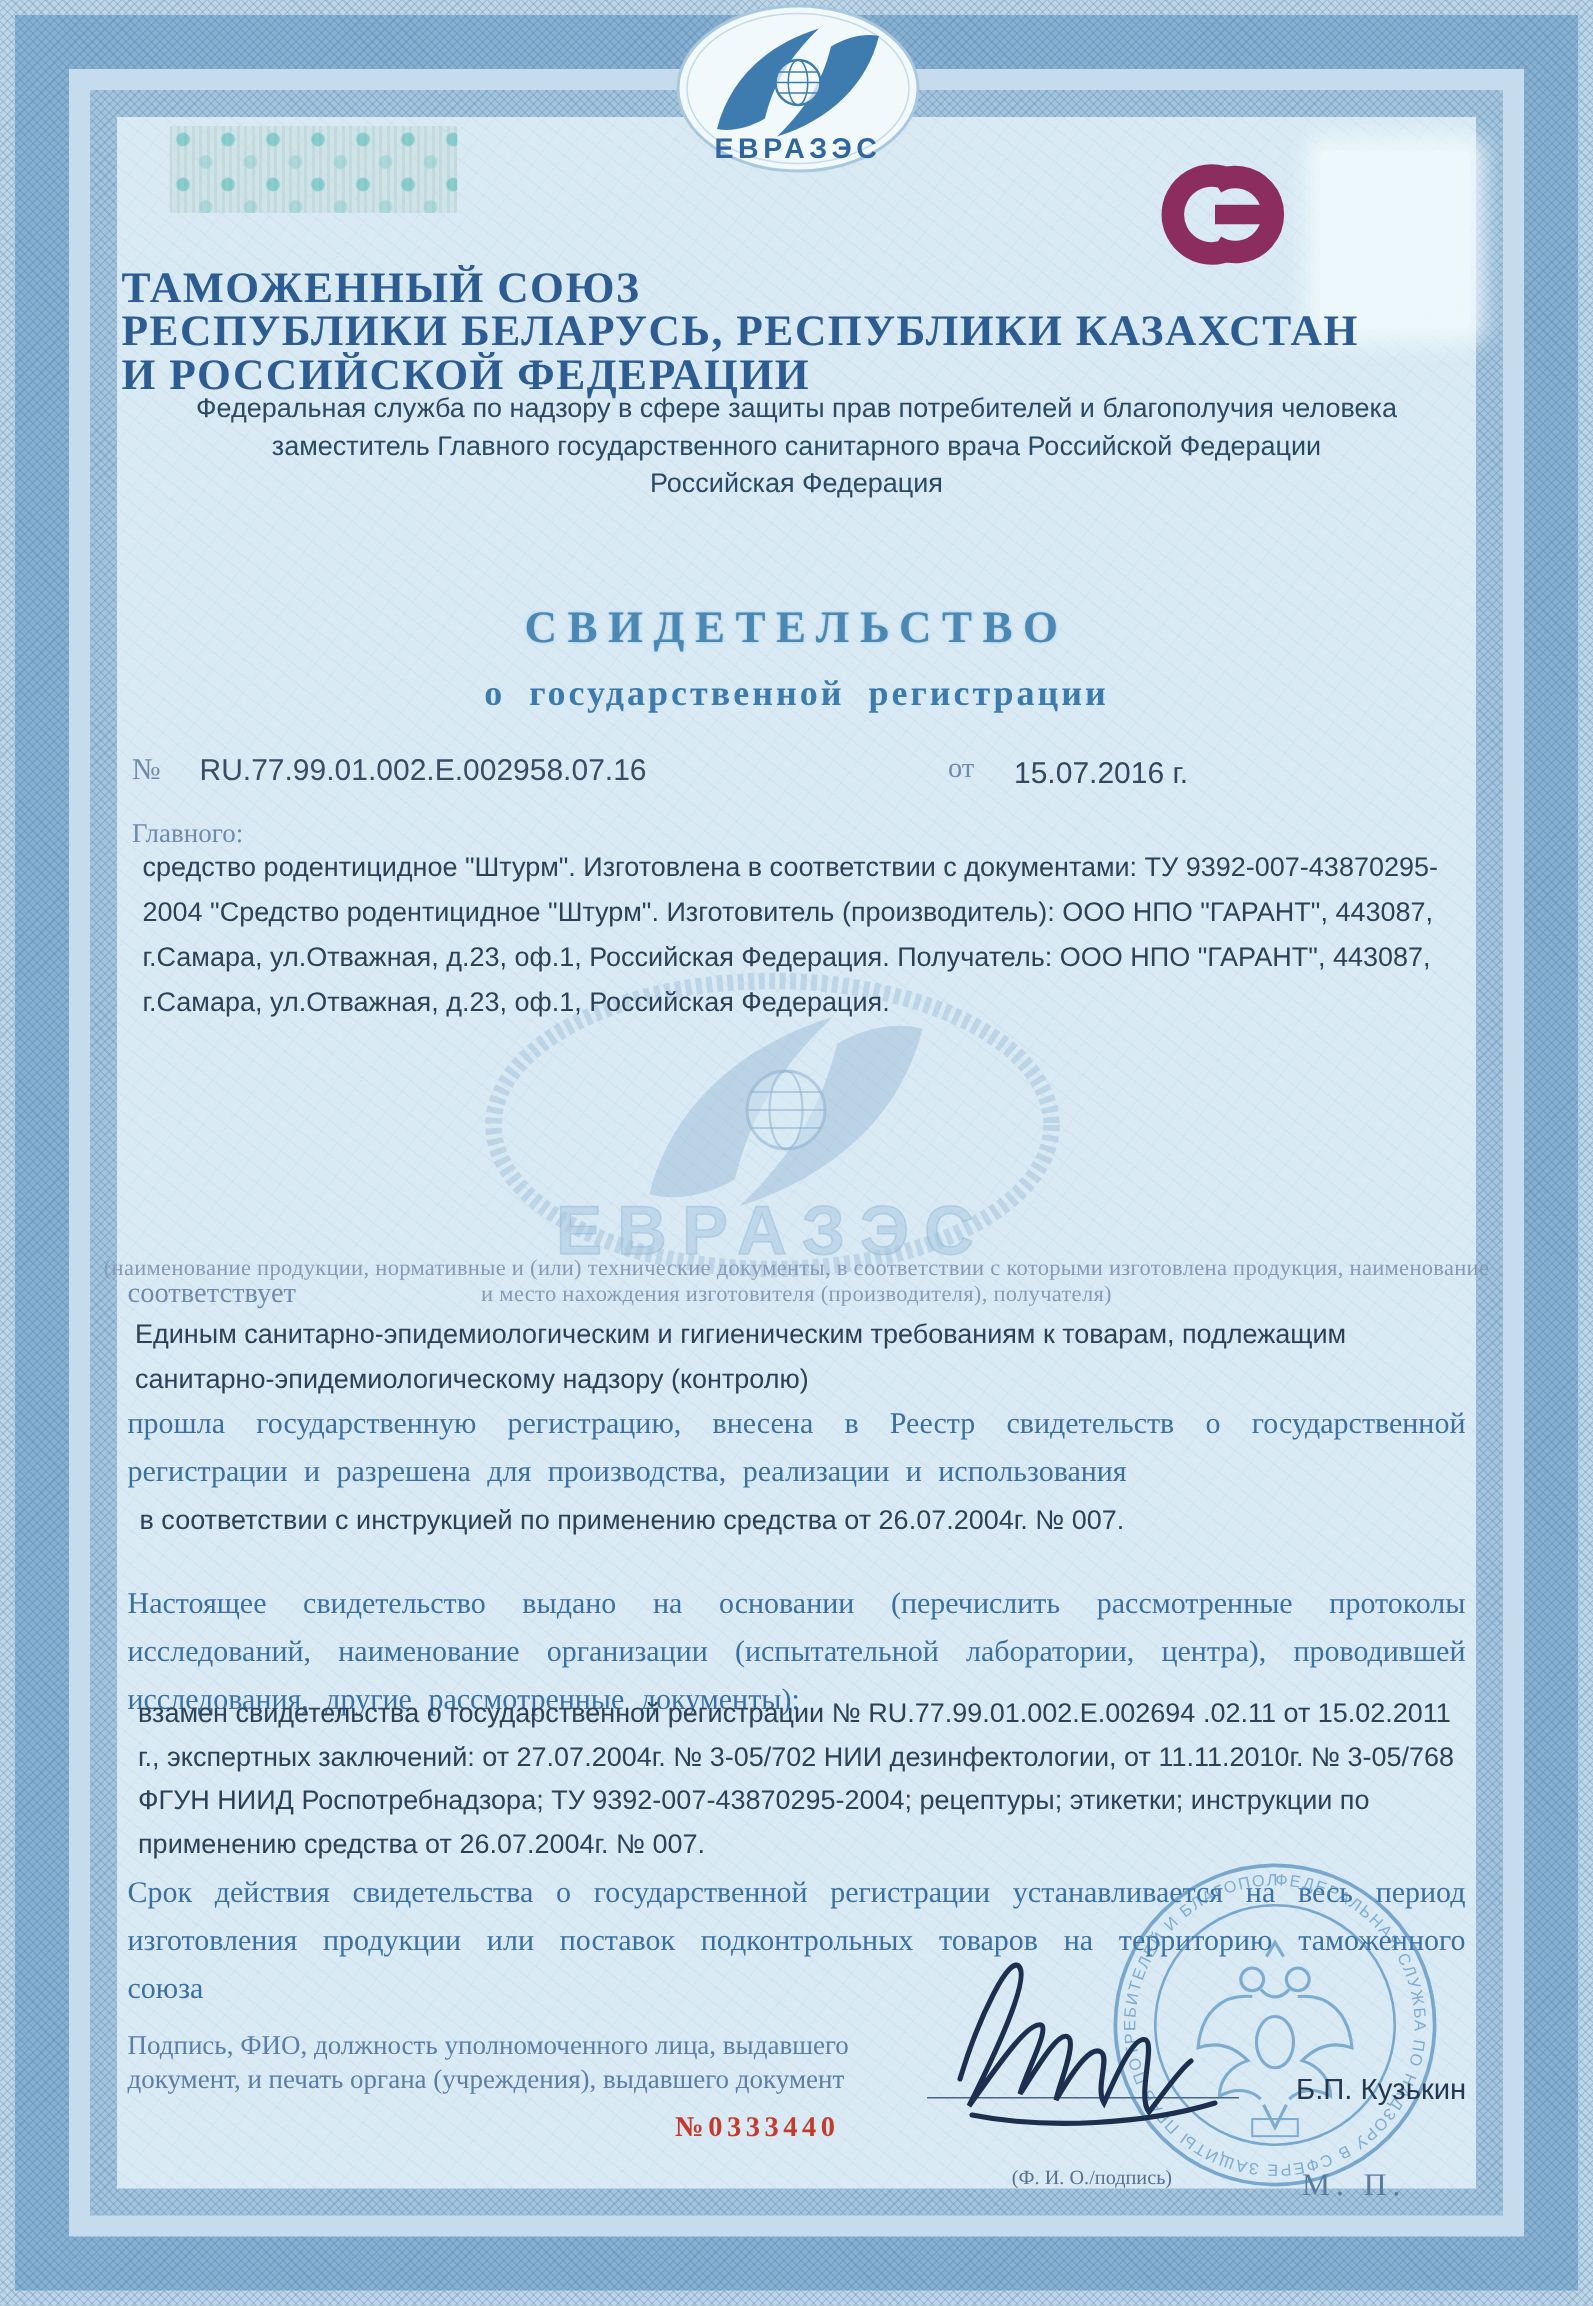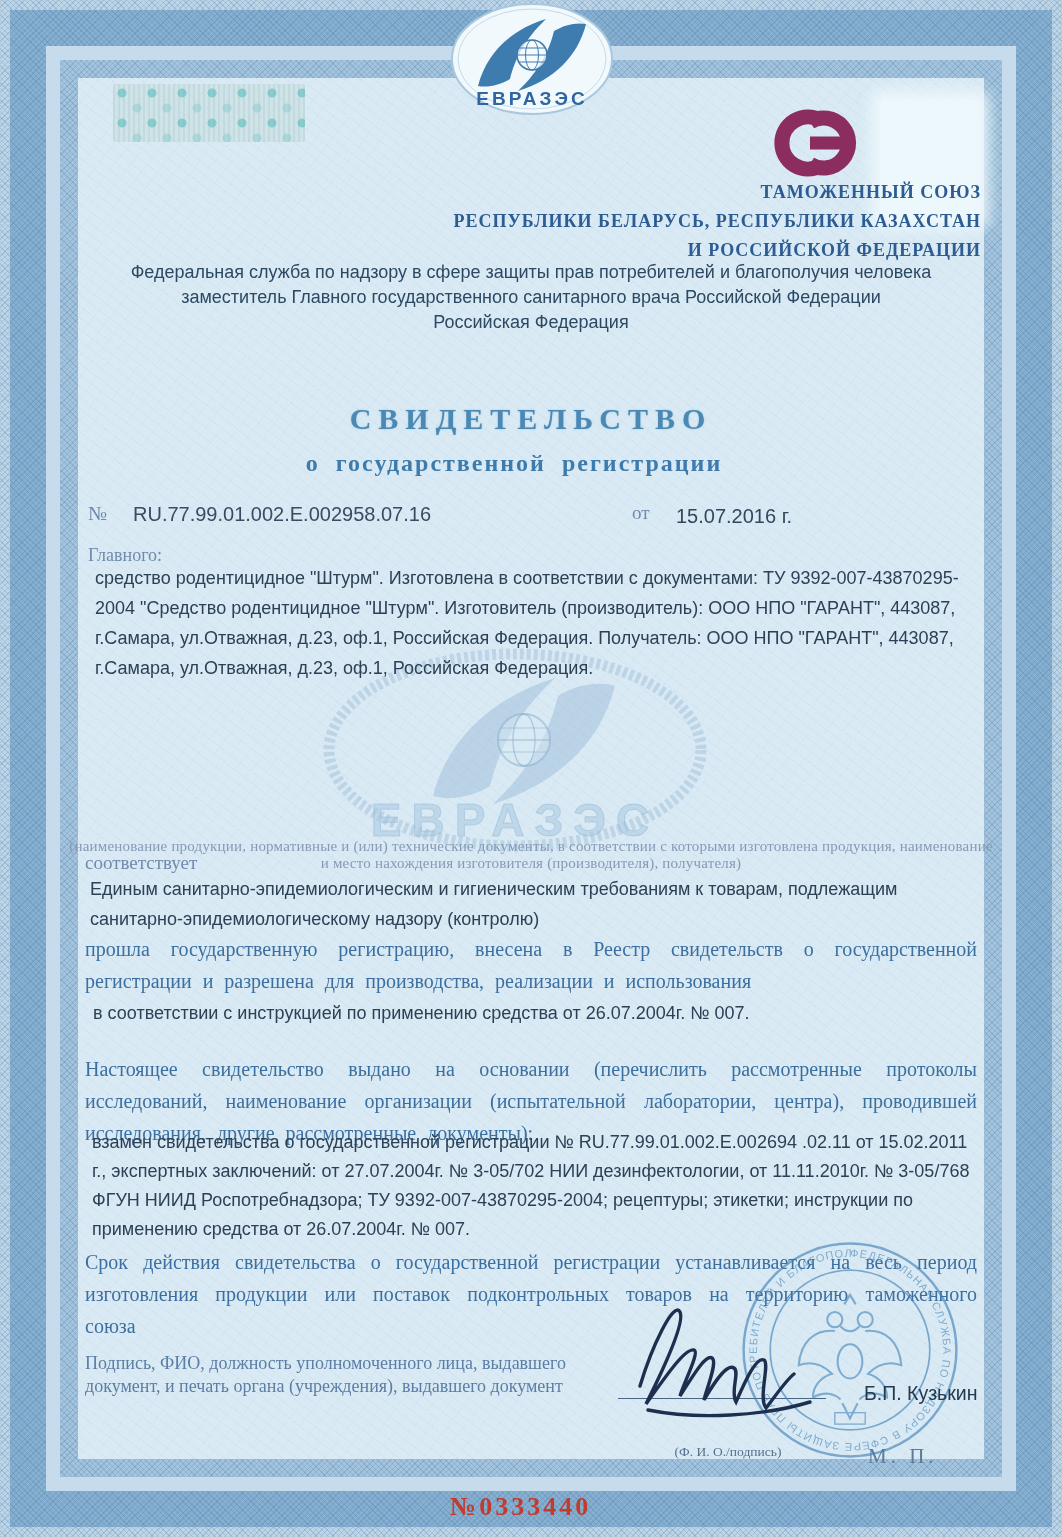--- a/index.html
+++ b/index.html
@@ -18,21 +18,21 @@
   .band.b1{inset:10px;  background-color:#86afd0;}
   .band.b2{inset:46px;  background-color:#c6dcec;}
   .band.b3{inset:60px;  background-color:#a3c4dc;}
   .band.b4{inset:78px;  background-color:#d9eaf4;
       background-image:
         repeating-linear-gradient(38deg, rgba(120,160,195,.08) 0 1px, transparent 1px 9px),
         repeating-linear-gradient(-52deg, rgba(140,175,205,.06) 0 1px, transparent 1px 13px);}
   .abs{position:absolute;}
   .z1{z-index:1}.z2{z-index:2}.z3{z-index:3}.z4{z-index:4}
   .sans{font-family:"Liberation Sans", sans-serif;}
-  .hdr-serif{color:#2d5c92; font-weight:bold; font-size:18px; letter-spacing:1px; text-align:right; line-height:29px;}
+  .hdr-serif{color:#2d5c92; font-weight:bold; font-size:29px; letter-spacing:1px; text-align:left; line-height:29px;}
   .hdr-sans{color:#2c4963; font-size:18px; text-align:center; line-height:25px; font-family:"Liberation Sans", sans-serif;}
   .tiny-note{color:#8699b6; font-size:10.5px; text-align:center; letter-spacing:.2px;}
   .title-main{color:#4b89b4; font-weight:bold; font-size:30px; letter-spacing:7px; text-align:center;
       text-shadow:0 0 2px rgba(110,170,210,.55);}
   .title-sub{color:#3c7bac; font-weight:bold; font-size:24px; letter-spacing:2px; word-spacing:8px; text-align:center;}
   .faded-label{color:#6f8aac; font-size:19px;}
   .ink-sans{color:#2c4156; font-size:18px; font-family:"Liberation Sans", sans-serif; line-height:30px;}
   .blue-para{color:#3b6fa0; font-size:20px; line-height:32px; text-align:justify; word-spacing:6px;}
   .red{color:#c23b2d;}
 
@@ -94,21 +94,21 @@
     <div>РЕСПУБЛИКИ БЕЛАРУСЬ, РЕСПУБЛИКИ КАЗАХСТАН</div>
     <div>И РОССИЙСКОЙ ФЕДЕРАЦИИ</div>
   </div>
   <div class="abs z2 hdr-sans" style="left:61px; top:260px; width:940px;">
     <div>Федеральная служба по надзору в сфере защиты прав потребителей и благополучия человека</div>
     <div>заместитель Главного государственного санитарного врача Российской Федерации</div>
     <div>Российская Федерация</div>
   </div>
 
   <div class="abs z2 title-main" style="left:81px; top:402px; width:900px;">СВИДЕТЕЛЬСТВО</div>
-  <div class="abs z2 title-sub" style="left:64px; top:450px; width:900px;">о государственной регистрации</div>
+  <div class="abs z2 title-sub" style="left:81px; top:450px; width:900px;">о государственной регистрации</div>
 
   <div class="abs z2 faded-label" style="left:88px; top:502px; font-size:20px;">№</div>
   <div class="abs z2 sans" style="left:133px; top:503px; font-size:20px; color:#3a4b63;">RU.77.99.01.002.E.002958.07.16</div>
   <div class="abs z2 faded-label" style="left:632px; top:502px;">от</div>
   <div class="abs z2 sans" style="left:676px; top:505px; font-size:20px; color:#33475e;">15.07.2016 г.</div>
 
   <div class="abs z2 faded-label" style="left:88px; top:545px; font-size:18px;">Главного:</div>
   <div class="abs z2 ink-sans" style="left:95px; top:563px; width:882px;">средство родентицидное "Штурм". Изготовлена в соответствии с документами: ТУ 9392-007-43870295-2004 "Средство родентицидное "Штурм". Изготовитель (производитель): ООО НПО "ГАРАНТ", 443087, г.Самара, ул.Отважная, д.23, оф.1, Российская Федерация.  Получатель: ООО НПО "ГАРАНТ", 443087, г.Самара, ул.Отважная, д.23, оф.1, Российская Федерация.</div>
 
   <div class="abs z1" style="left:315px; top:648px; width:400px; height:205px; opacity:.9;">
@@ -169,15 +169,15 @@
       <g fill="none" stroke="#1c2f4e" stroke-width="3.4" stroke-linecap="round">
         <path d="M28,100 C40,60 62,14 68,26 C74,38 44,98 34,118 C58,84 74,62 82,64 C88,66 72,96 68,110 C82,88 94,68 100,72 C106,76 94,104 92,114 C106,90 116,78 122,82 C128,86 118,106 124,116 C132,98 144,70 152,74 C158,78 146,112 154,122 C162,112 174,94 182,88"></path>
         <path d="M36,124 C86,134 152,130 198,116"></path>
       </g>
     </svg>
   </div>
   <div class="abs z2 sig-line" style="left:618px; top:1398px; width:208px;"></div>
   <div class="abs z2" style="left:648px; top:1420px; width:160px; text-align:center; color:#55708f; font-size:13.5px;margin-top:24px;">(Ф. И. О./подпись)</div>
 
   <div class="abs z4 sans" style="left:864px; top:1382px; font-size:19.5px; color:#243850;">Б.П. Кузькин</div>
-  <div class="abs z2 red" style="left:450px; top:1492px; font-size:26px; letter-spacing:3px; font-weight:bold;">№0333440</div>
+  <div class="abs z2 red" style="left:450px; top:1408px; font-size:19px; letter-spacing:3px; font-weight:bold;">№0333440</div>
   <div class="abs z2" style="left:868px; top:1444px; font-size:21px; color:#5d7a9c; letter-spacing:4px;">М. П.</div>
 </div>
 
 </body></html>

